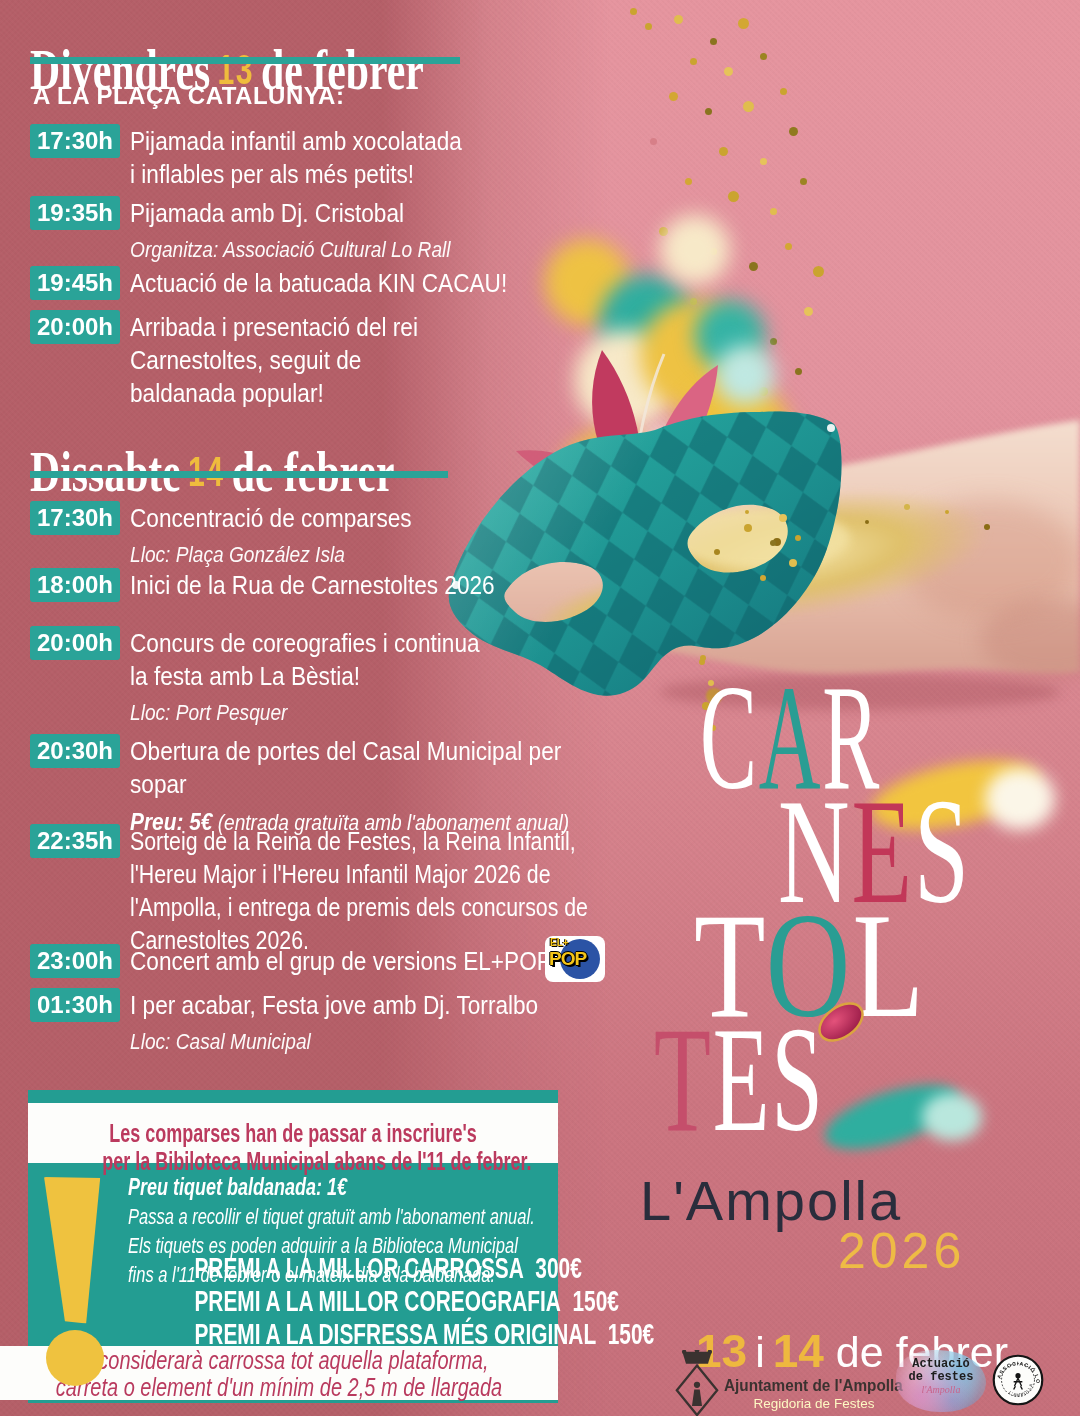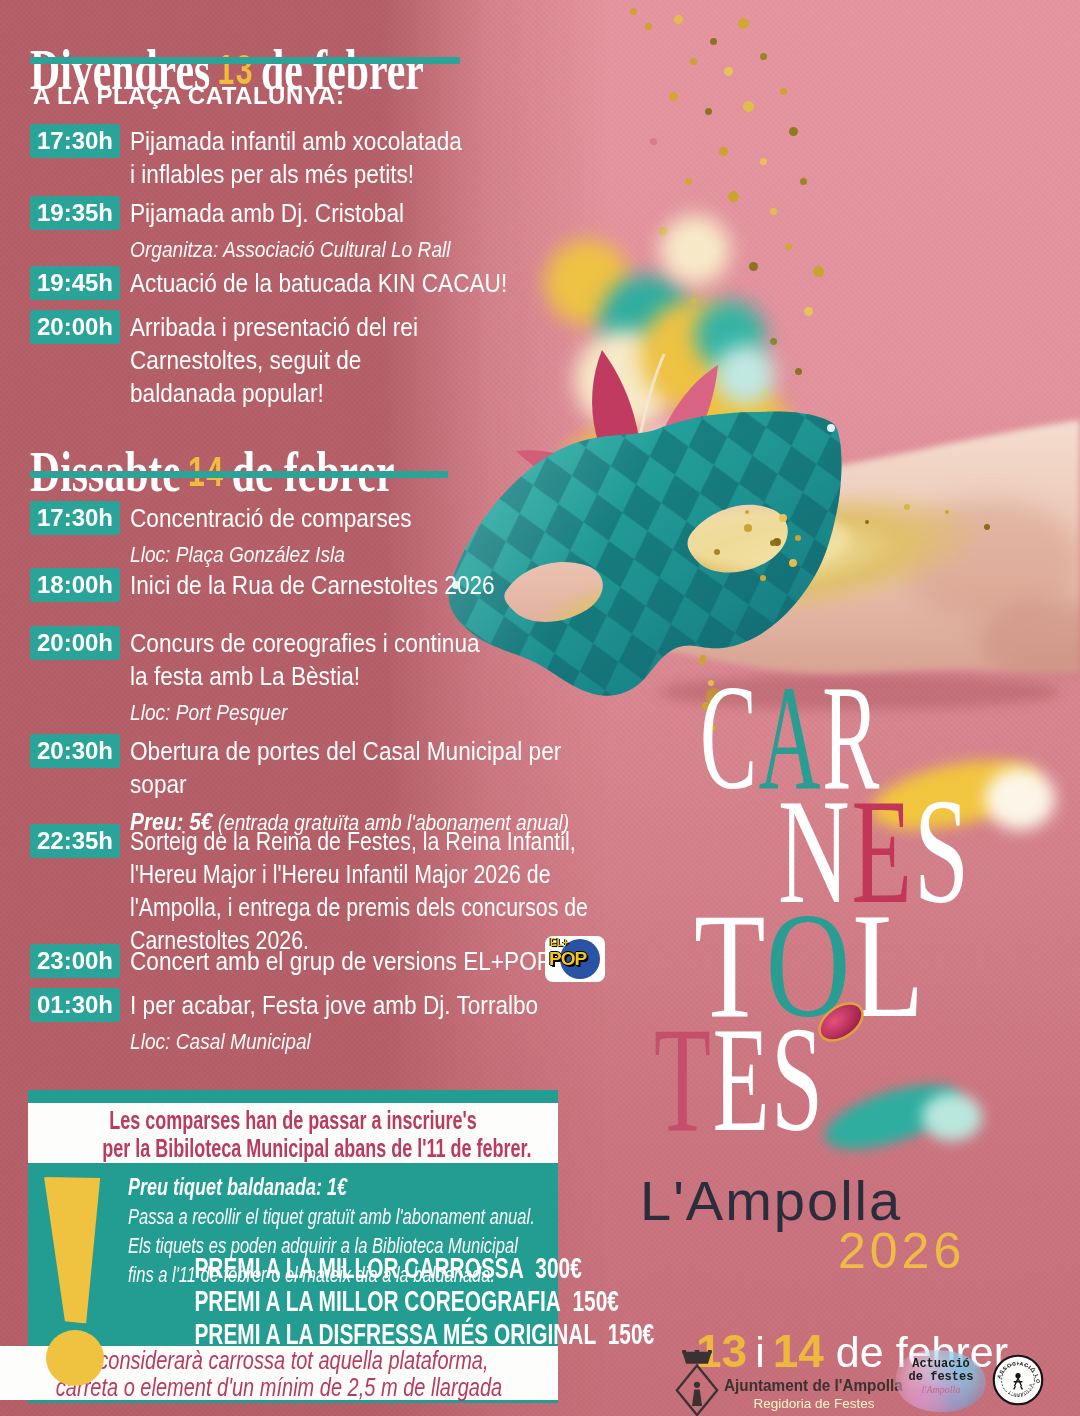--- a/index.html
+++ b/index.html
@@ -93,21 +93,21 @@
     border-radius:8px;z-index:9;padding-left:48px;}
   .elpop-circle{position:absolute;left:15px;top:3px;width:40px;height:40px;border-radius:50%;background:#2b53a5;}
   .elpop-el{position:absolute;left:5px;top:1px;font-size:10px;font-weight:bold;color:#f5c518;
     text-shadow:1px 1px 0 #000,-1px 0 0 #000;}
   .elpop-pop{position:absolute;left:4px;top:12px;font-size:19px;font-weight:bold;letter-spacing:-1px;
     color:#f5c518;text-shadow:-1px 0 0 #000,1px 0 0 #000,0 -1px 0 #000,0 1px 0 #000,2px 2px 0 #000;}
 
   
   .teal-box{position:absolute;left:28px;top:1090px;width:530px;height:313px;background:#239d92;z-index:9;}
   .strip1{position:absolute;left:28px;top:1103px;width:530px;height:60px;background:#fdfdfb;z-index:10;
-    color:#bb3a5e;font-weight:bold;font-size:25px;line-height:28px;text-align:center;padding-top:3px;}
+    color:#bb3a5e;font-weight:bold;font-size:25px;line-height:28px;text-align:center;padding-top:16px;}
   .strip1 .sq{display:block;transform:scaleX(.72);transform-origin:center top;white-space:nowrap;}
   .strip2{position:absolute;left:0;top:1346px;width:558px;height:54px;background:#fdfdfb;z-index:10;
     color:#b93a5e;font-style:italic;font-size:25px;line-height:27px;text-align:center;padding-top:1px;}
   .strip2 .sq{display:block;transform:scaleX(.8);transform-origin:center top;white-space:nowrap;}
   .excl-bar{position:absolute;left:40px;top:1176px;width:66px;height:148px;background:#efc23f;z-index:11;
     border-radius:10px;clip-path:polygon(10% 0,95% 2%,66% 100%,34% 98%);transform:rotate(-2deg);}
   .excl-dot{position:absolute;left:46px;top:1330px;width:58px;height:56px;border-radius:50%;
     background:#efc23f;z-index:11;}
   .ticket{position:absolute;left:128px;top:1172px;z-index:10;color:#fff;white-space:nowrap;
     transform:scaleX(.75);transform-origin:left top;}

